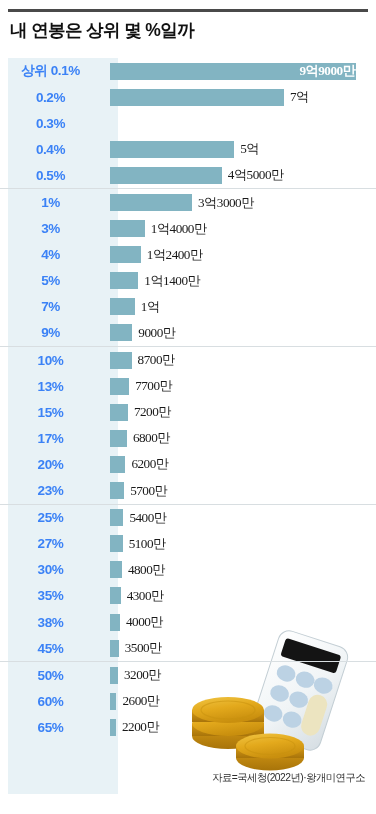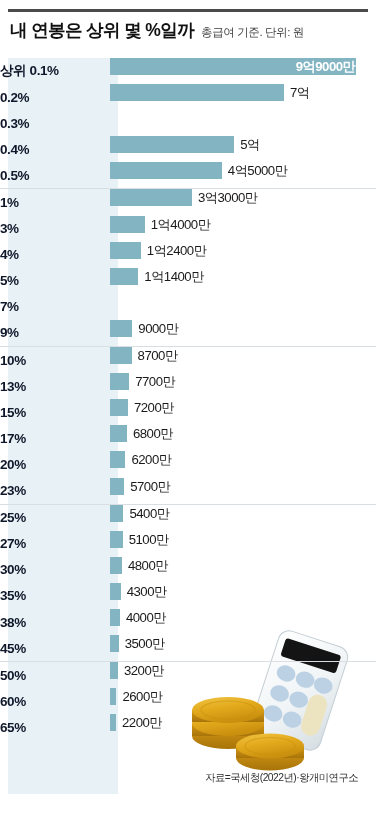--- a/index.html
+++ b/index.html
@@ -18,44 +18,43 @@
   .head .sub{font-size:11.5px;color:#3c3c3c;letter-spacing:-0.4px;}
 
   
   .leftcol{position:absolute;left:8px;top:58px;width:110px;height:736px;background:#e8f2f6;}
 
   .rows{position:absolute;left:0;top:58px;width:376px;}
   .group{position:relative;}
   .group + .group{border-top:1px solid #d8dee1;}
   .row{position:relative;height:26.1px;display:flex;align-items:center;}
   .pct{width:110px;flex:0 0 110px;box-sizing:border-box;padding-right:9px;
-       text-align:left;font-size:13.5px;font-weight:bold;color:#0f172a;
+       text-align:center;font-size:13.5px;font-weight:bold;color:#3b82f6;
        letter-spacing:-0.4px;white-space:nowrap;}
-  .barwrap{position:relative;flex:1 1 auto;height:100%;display:flex;align-items:flex-start;}
+  .barwrap{position:relative;flex:1 1 auto;height:100%;display:flex;align-items:center;font-family:Liberation Serif, serif;}
   .bar{height:17px;background:#82b4c2;flex:0 0 auto;}
   .val{font-size:13.2px;color:#1a1a1a;letter-spacing:-0.5px;white-space:nowrap;
        margin-left:6px;font-weight:500;}
   .val.inside{position:absolute;right:8px;margin:0;color:#ffffff;font-weight:bold;}
 
-  .source{position:absolute;right:18px;top:771px;font-size:10.3px;color:#2e2e2e;
+  .source{position:absolute;right:11px;top:771px;font-size:10.3px;color:#2e2e2e;
           letter-spacing:-0.5px;white-space:nowrap;}
 
   
   .illus{position:absolute;left:186px;top:618px;width:190px;height:160px;pointer-events:none;}
 </style>
 </head>
 <body>
 
 <div class="sheet">
 
   <div class="top-rule"></div>
 
   <div class="head">
     <span class="title">내 연봉은 상위 몇 %일까</span>
-    <span class="sub">총급여 기준. 단위: 원</span>
   </div>
 
   <div class="leftcol"></div>
 
   <svg class="illus" viewBox="0 0 190 160" xmlns="http://www.w3.org/2000/svg">
     <defs>
       <linearGradient id="calcBody" x1="0" y1="0" x2="1" y2="1">
         <stop offset="0%" stop-color="#ffffff"></stop>
         <stop offset="55%" stop-color="#f0f4f6"></stop>
         <stop offset="100%" stop-color="#d5dde2"></stop>
@@ -158,20 +157,24 @@
         </div>
         <div class="row">
           <div class="pct">5%</div>
           <div class="barwrap">
             <div class="bar" style="width: 28.3273px;"></div>
             <div class="val">1억1400만</div>
           </div>
         </div>
         <div class="row">
           <div class="pct">7%</div>
+          <div class="barwrap">
+            <div class="bar" style="width: 24.8485px;"></div>
+            <div class="val">1억</div>
+          </div>
         </div>
         <div class="row">
           <div class="pct">9%</div>
           <div class="barwrap">
             <div class="bar" style="width: 22.3636px;"></div>
             <div class="val">9000만</div>
           </div>
         </div>
       </div>
       <div class="group">

